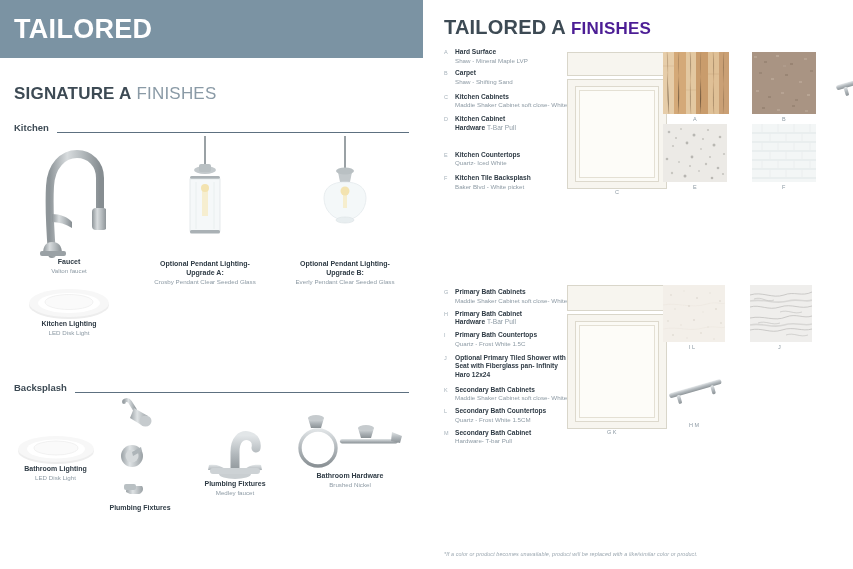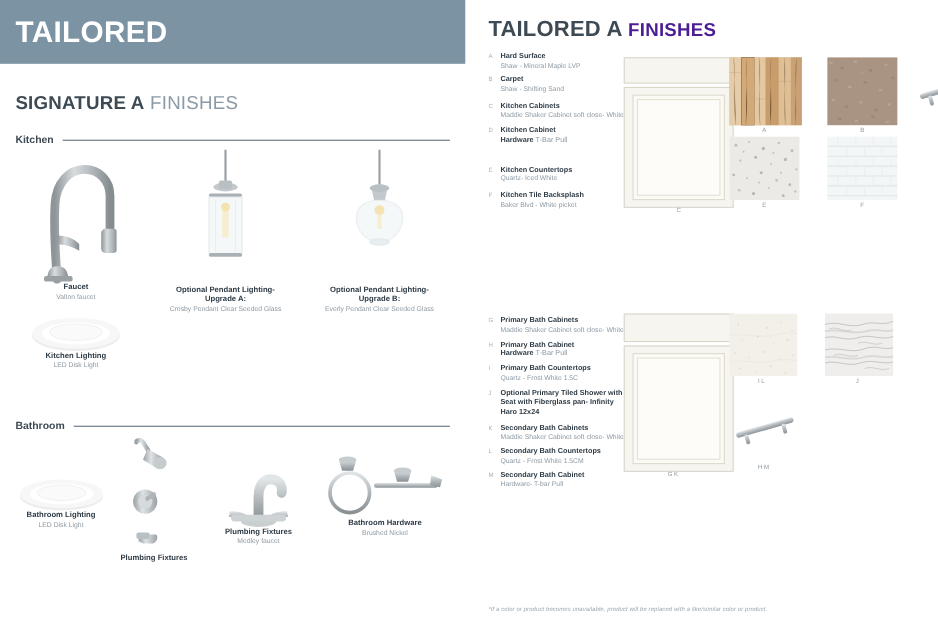--- a/index.html
+++ b/index.html
@@ -21,21 +21,21 @@
     display: flex; align-items: center;
     padding-left: 14px;
   }
   .title-bar .t-bold { font-size: 27px; font-weight: bold; color: #ffffff; letter-spacing: .3px; }
   .title-bar .t-light { font-size: 27px; font-weight: 300; color: #eef3f6; letter-spacing: .3px; margin-left: 8px; }
 
   .sig-head { margin: 26px 0 18px 14px; display: flex; align-items: center; }
   .sig-head .s-bold { font-size: 17px; font-weight: bold; color: #3d4a54; letter-spacing: .2px; }
   .sig-head .s-light { font-size: 17px; font-weight: 300; color: #8a9aa6; letter-spacing: .2px; margin-left: 5px; }
 
-  .sec-head { display: flex; align-items: center; margin: 14px 0 0 14px; width: 395px; }
+  .sec-head { display: flex; align-items: flex-end; margin: 14px 0 0 14px; width: 395px; }
   .sec-head .sh-label { font-size: 9.5px; font-weight: bold; color: #3d4a54; white-space: nowrap; }
   .sec-head .sh-rule { flex: 1; height: 1px; background: #5d7080; margin-left: 8px; }
 
   .fixture { position: absolute; text-align: center; }
   .fx-title { font-size: 7px; font-weight: bold; color: #2f3b45; line-height: 1.25; }
   .fx-sub   { font-size: 6.2px; color: #8d9aa4; line-height: 1.25; }
   .fx-img   { display: flex; align-items: flex-end; justify-content: center; }
 
   
   .right-col { position: absolute; left: 430px; top: 0; width: 423px; height: 569px; }
@@ -151,21 +151,21 @@
         <ellipse cx="35" cy="84" rx="9" ry="3" fill="#e8eef0" stroke="#dfe6e9" stroke-width=".8"></ellipse>
         <path d="M33 56 L33 72 L37 72 L37 56 Z" fill="#f6ecc9" opacity=".9"></path>
         <ellipse cx="35" cy="55" rx="4.5" ry="4.5" fill="#f3e3b0"></ellipse>
       </svg>
     </div>
     <div class="fx-title">Optional Pendant Lighting- Upgrade B:</div>
     <div class="fx-sub">Everly Pendant Clear Seeded Glass</div>
   </div>
 
   <div class="sec-head" style="position:absolute; top:368px;">
-    <span class="sh-label">Bathroom</span>
+    <span class="sh-label">Backsplash</span>
     <span class="sh-rule"></span>
   </div>
 
   <div class="fixture" style="left:8px; top:425px; width:95px;">
     <div class="fx-img" style="height:40px;">
       <svg width="80" height="32" viewBox="0 0 80 32">
         <ellipse cx="40" cy="18" rx="38" ry="13" fill="#ededed"></ellipse>
         <ellipse cx="40" cy="16" rx="38" ry="13" fill="#f7f7f7"></ellipse>
         <ellipse cx="40" cy="16" rx="29" ry="9.5" fill="#ffffff"></ellipse>
         <ellipse cx="40" cy="15" rx="22" ry="7" fill="#fafafa" stroke="#eaeaea" stroke-width=".6"></ellipse>

